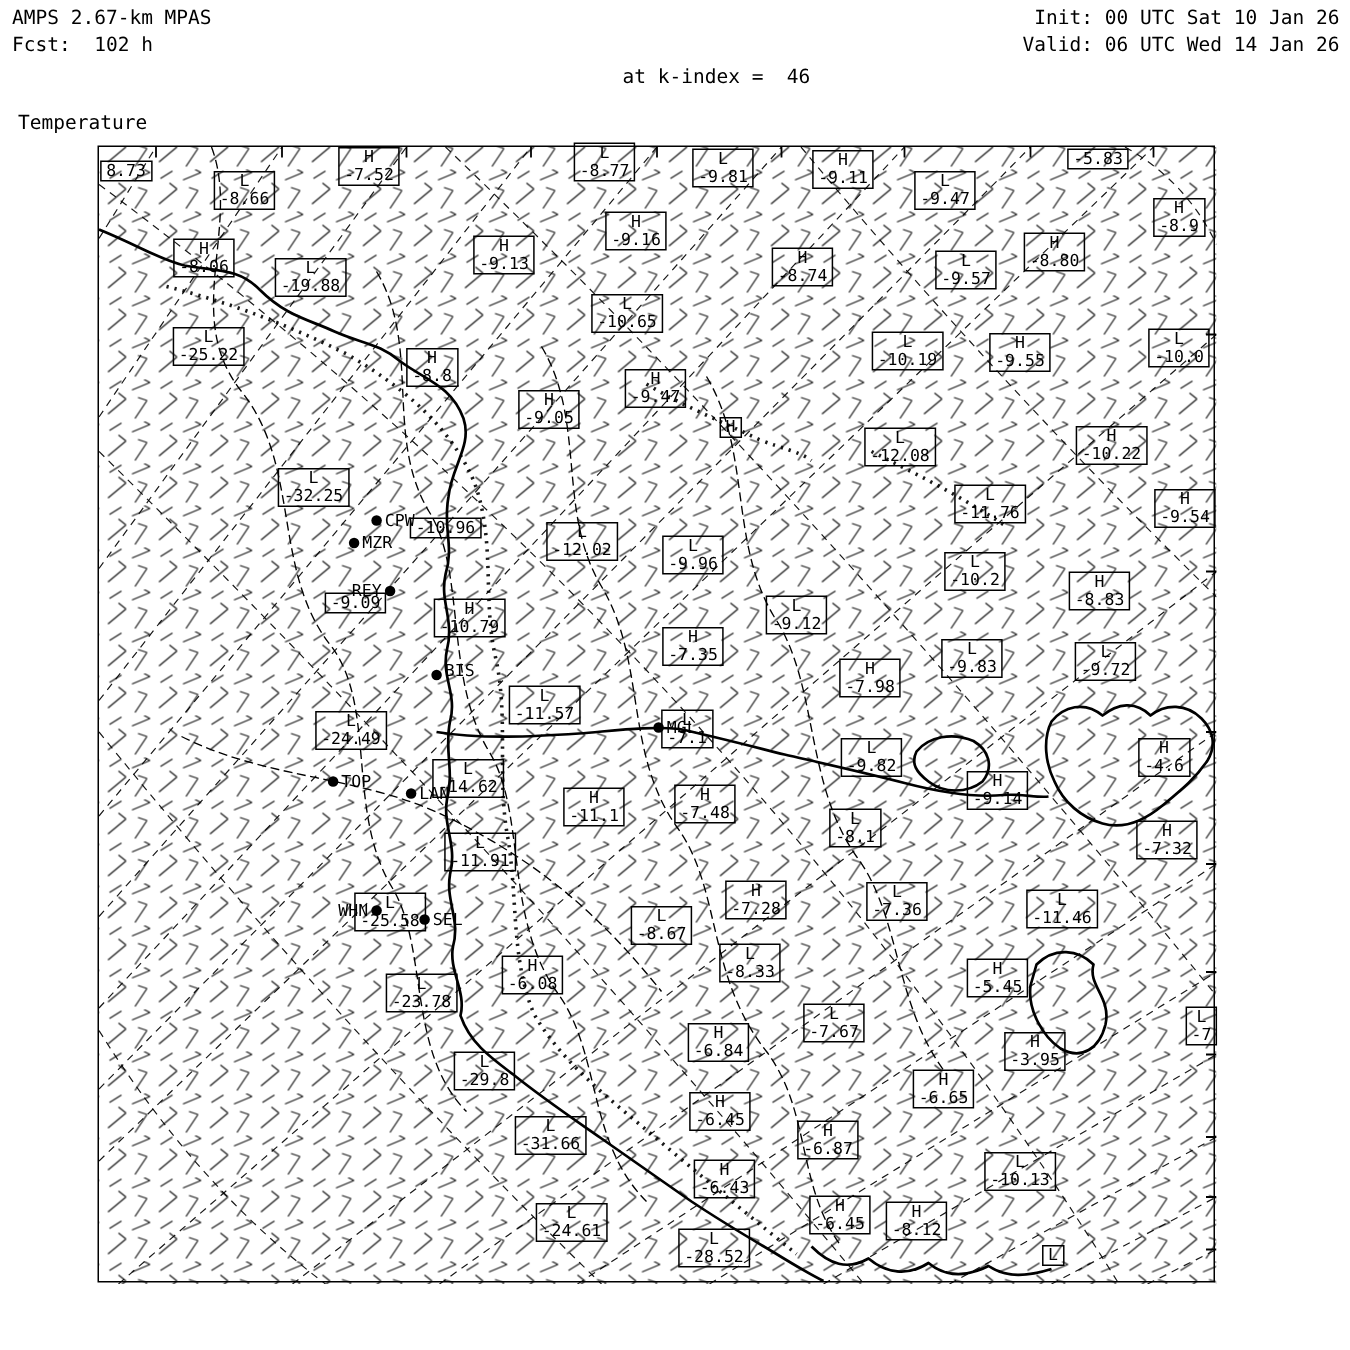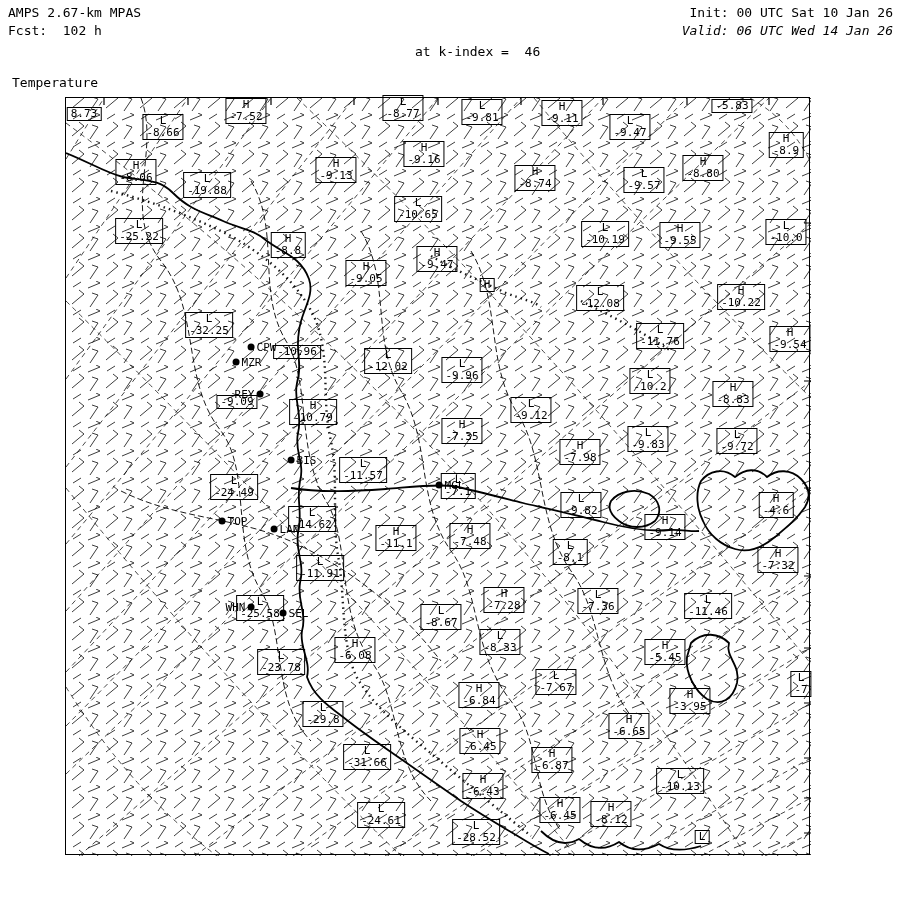--- a/index.html
+++ b/index.html
@@ -3,21 +3,21 @@
 <meta charset="utf-8">
 <style>
   html,body{margin:0;padding:0;background:#fff;}
   #page{position:relative;width:900px;height:900px;background:#ffffff;overflow:hidden;
         font-family:"DejaVu Sans Mono",monospace;color:#000;}
   .hdr{position:absolute;font:13px/16px "DejaVu Sans Mono",monospace;white-space:pre;}
   #model-title{left:8px;top:5px;}
   #fcst-line{left:8px;top:23px;}
   #field-line{left:12px;top:43px;margin-top:32px;}
   #init-line{right:7px;top:5px;text-align:right;margin-left:36px;}
-  #valid-line{right:7px;top:23px;text-align:left;font-style:italic;}
+  #valid-line{right:7px;top:23px;text-align:left;}
   #level-line{left:415px;top:44px;}
   #map{position:absolute;left:65px;top:97px;width:745px;height:758px;border:1.6px solid #000;box-sizing:border-box;}
   #deco{position:absolute;left:0;top:0;width:745px;height:758px;}
   .axis-label{position:absolute;font:12px "DejaVu Sans Mono",monospace;white-space:pre;}
   #top-axis .axis-label{transform:translateX(-50%);top:78px;}
   #right-axis .axis-label{left:818px;transform:translateY(-50%);}
   .marker{position:absolute;transform:translate(-50%,-50%);border:1px solid #000;
           padding:0 3px;text-align:center;font:11px/12px "DejaVu Sans Mono",monospace;
           white-space:nowrap;background:transparent;z-index:5;}
   .marker span{display:block;}
@@ -469,21 +469,21 @@
         <span>CPW</span>
       </div>
       <div class="station right" style="left: 247px; top: 362px;">
         <span class="dot"></span>
         <span>MZR</span>
       </div>
       <div class="station left" style="left: 231px; top: 394px; margin-left: 18px;">
         <span class="dot"></span>
         <span>REY</span>
       </div>
-      <div class="station right" style="left: 302px; top: 460px;">
+      <div class="station right" style="left: 302px; top: 447px; align-items: flex-end;">
         <span class="dot"></span>
         <span>BIS</span>
       </div>
       <div class="station right" style="left: 233px; top: 521px;">
         <span class="dot"></span>
         <span>TOP</span>
       </div>
       <div class="station right" style="left: 273px; top: 529px; padding-left: 24px;">
         <span class="dot"></span>
         <span>LAN</span>

